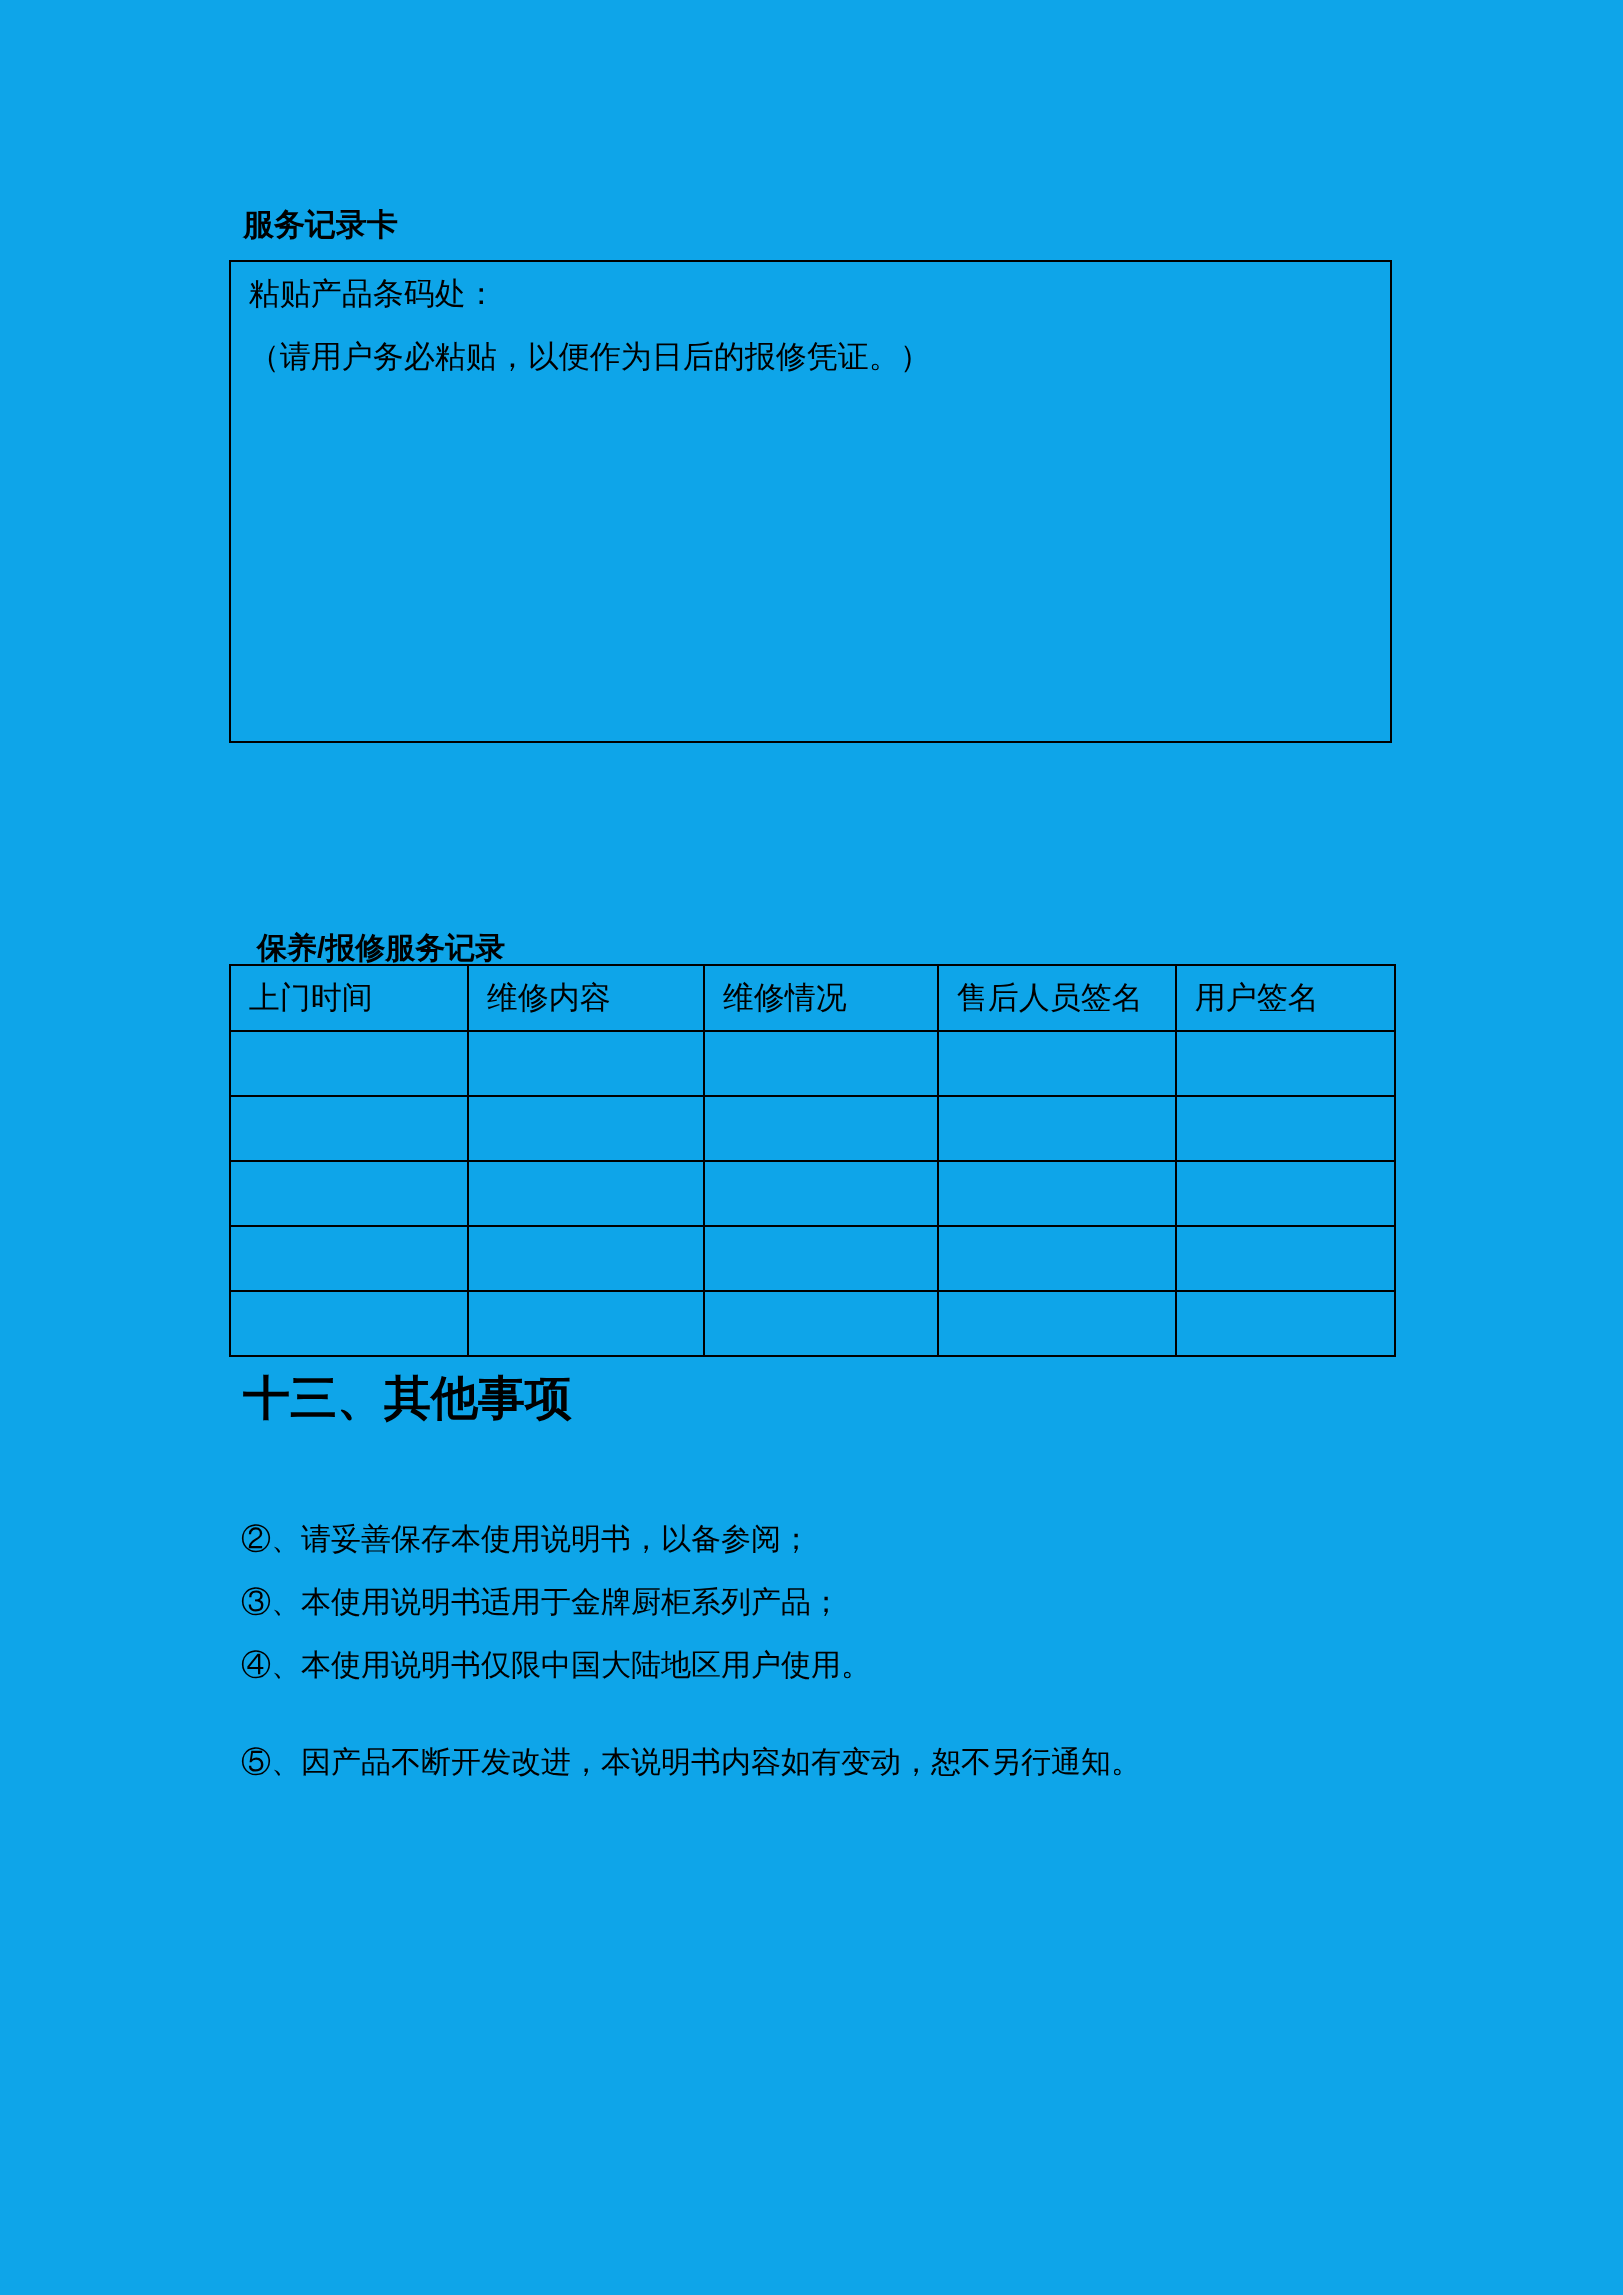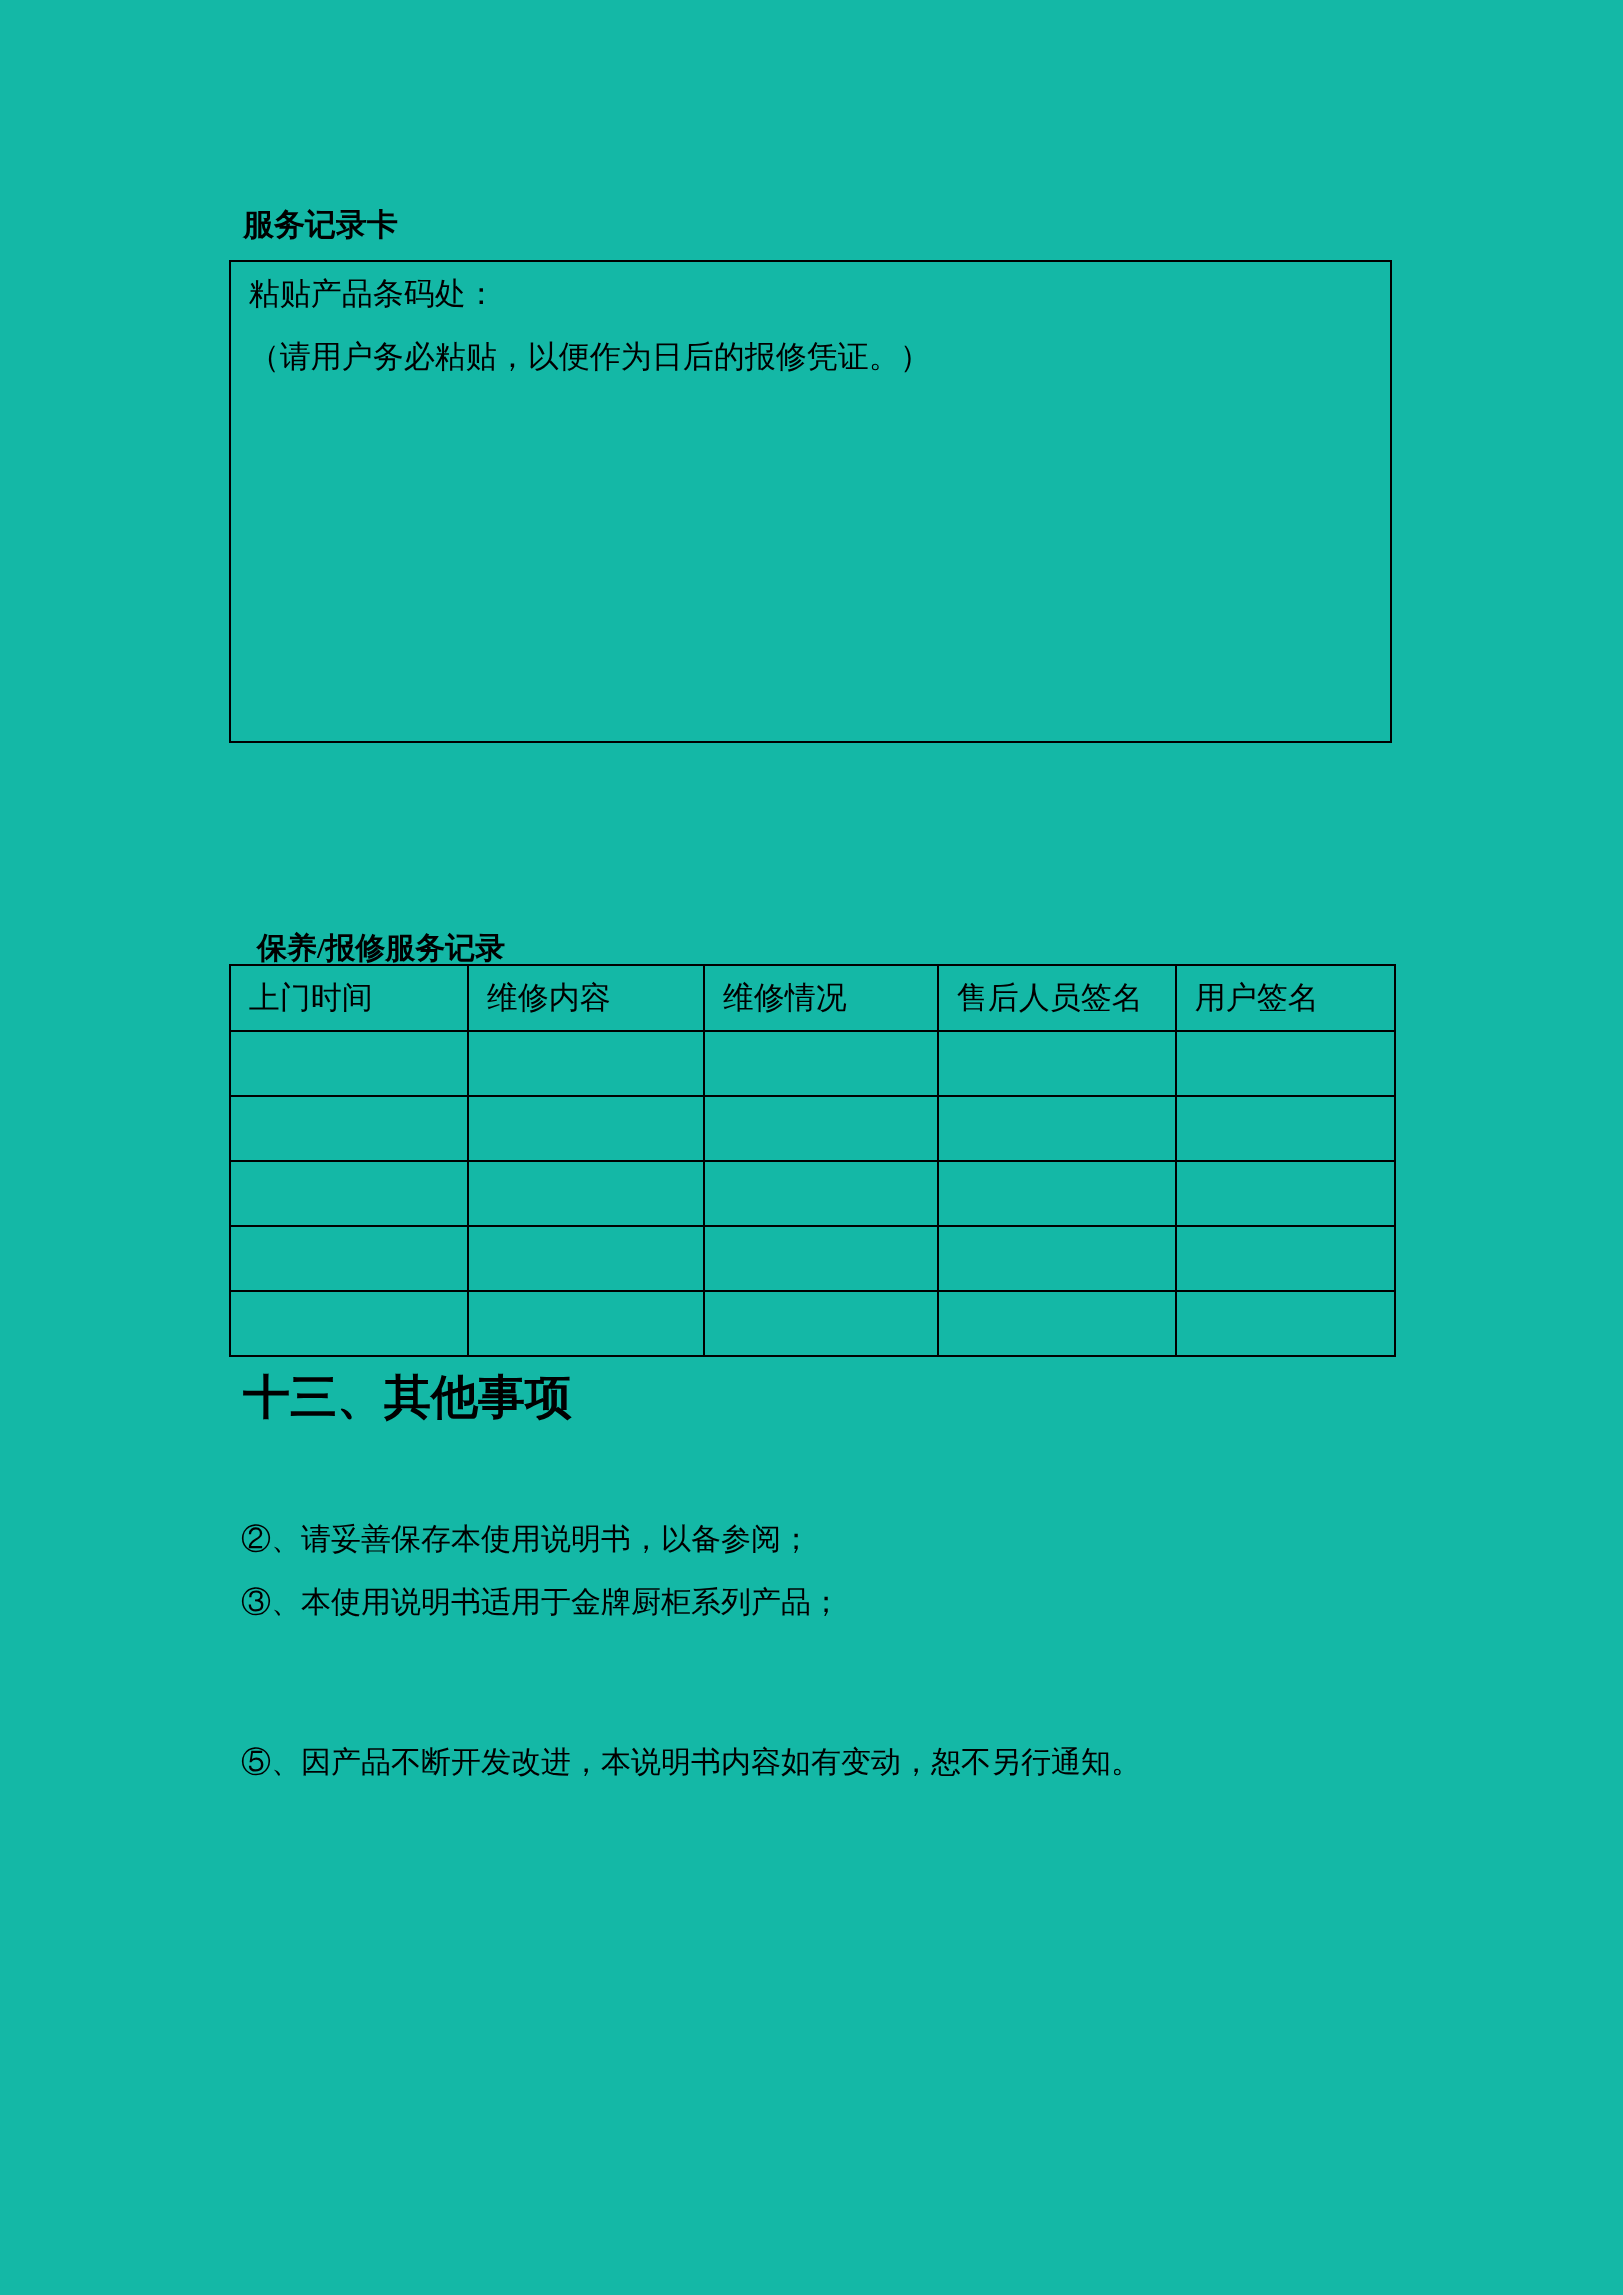--- a/index.html
+++ b/index.html
@@ -4,22 +4,22 @@
 <style>
   html, body {
     margin: 0;
     padding: 0;
     background: #888;
   }
   .page {
     position: relative;
     width: 1623px;
     height: 2295px;
-    background: #14b8a6;
-    font-family: Liberation Serif, serif;
+    background: #0ea5e9;
+    font-family: Liberation Sans, sans-serif;
     color: #000000;
     overflow: hidden;
   }
   .h-service {
     position: absolute;
     left: 243px;
     top: 208px;
     margin: 0;
     font-size: 31px;
     font-weight: bold;
@@ -164,16 +164,17 @@
           <td></td>
           <td></td>
         </tr>
       </tbody>
   </table>
 
   <h2 class="h-other">十三、其他事项</h2>
 
   <p class="note-item note-2">③、本使用说明书适用于金牌厨柜系列产品；</p>
   <p class="note-item note-1">②、请妥善保存本使用说明书，以备参阅；</p>
+  <p class="note-item note-3">④、本使用说明书仅限中国大陆地区用户使用。</p>
   <p class="note-item note-4">⑤、因产品不断开发改进，本说明书内容如有变动，恕不另行通知。</p>
 
 </div>
 
 
 </body></html>

